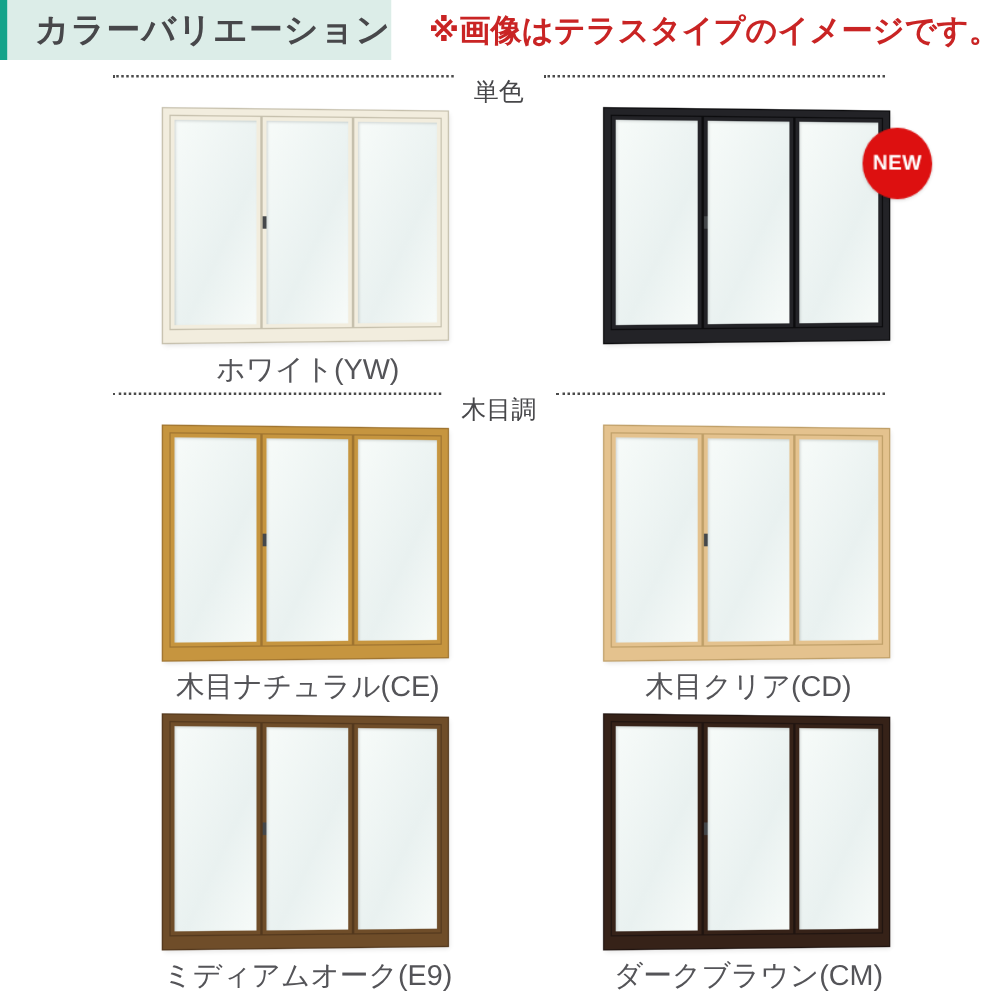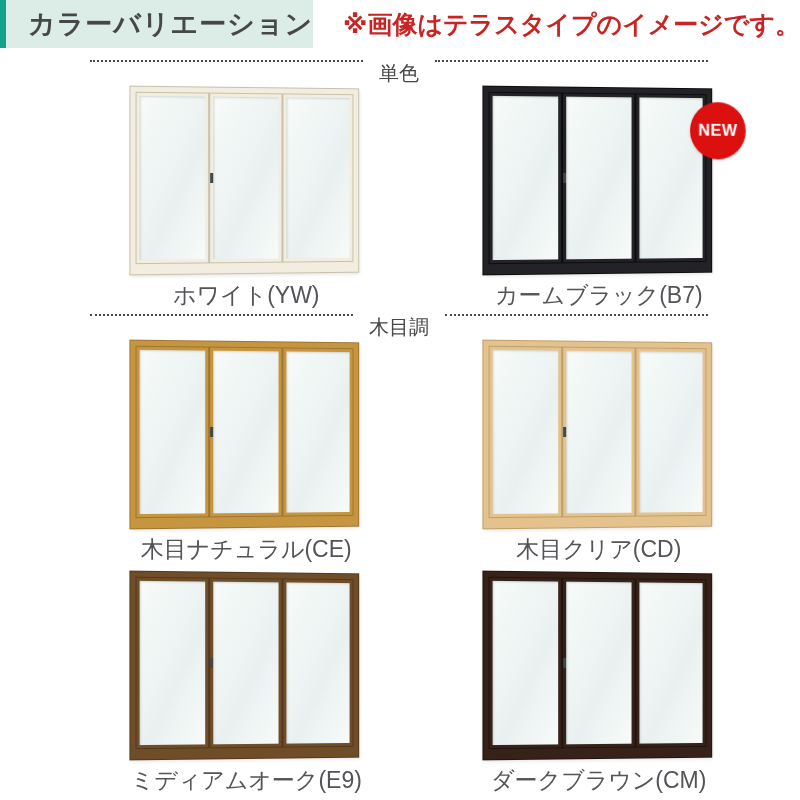--- a/index.html
+++ b/index.html
@@ -123,21 +123,20 @@
         <div class="sash">
             <span class="handle"></span>
             <div class="glass"></div>
           </div>
         <div class="sash">
             <div class="glass"></div>
           </div>
       </div>
       <div class="badge">NEW</div>
     </div>
-    <div class="plabel">カームブラック(B7)</div>
   </div>
 
 </div>
 
 <div class="divider second">
   <span class="dots"></span>
   <span class="divider-label">木目調</span>
   <span class="dots"></span>
 </div>
 

